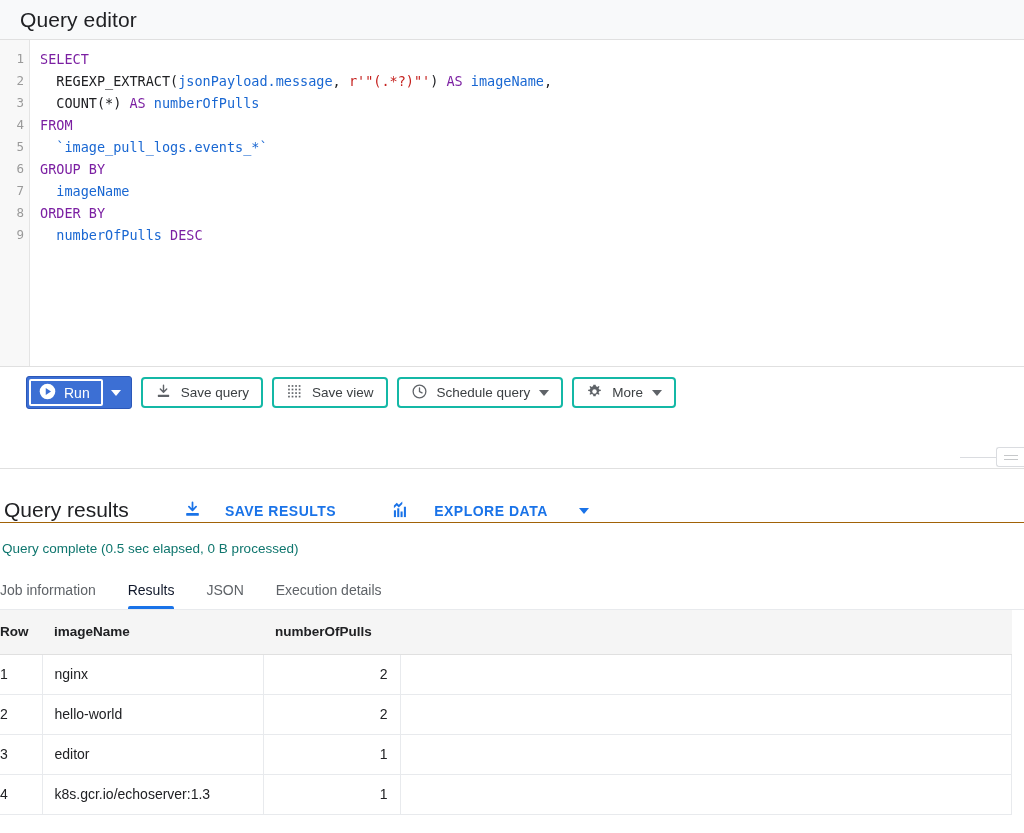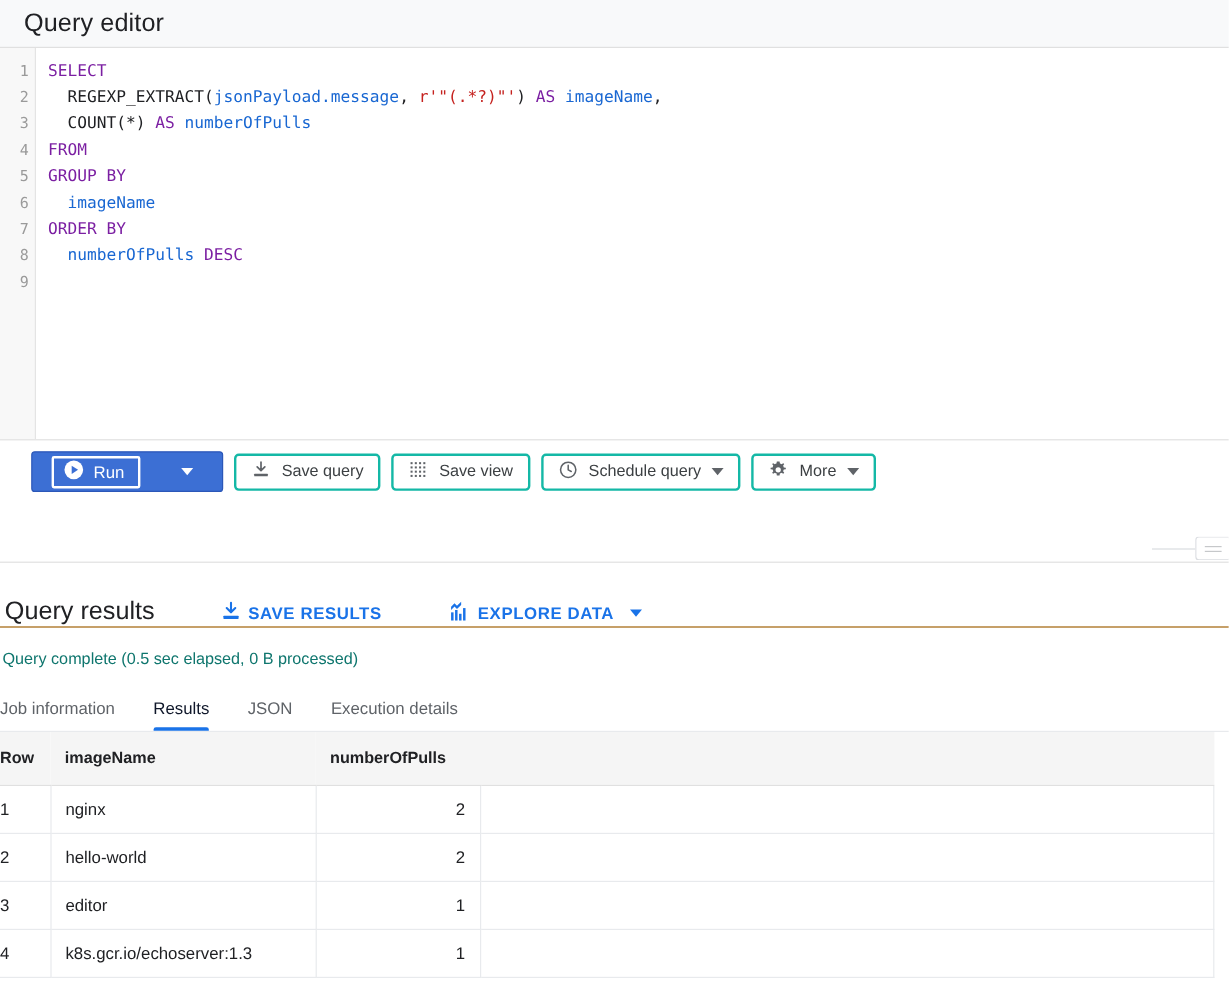--- a/index.html
+++ b/index.html
@@ -115,24 +115,23 @@
     cursor: pointer;
     white-space: nowrap;
     justify-content: center;
   }
   .btn .lbl { line-height: 1; }
   #run-group {
     display: inline-flex;
     align-items: center;
     background: #3c6fd4;
     border-radius: 3px;
-    padding: 16px;
+    padding: 2px;
     border: 1px solid #2b57b8;
     height: 33px;
-    gap: 26px;
   }
   #run-button {
     display: inline-flex;
     align-items: center;
     gap: 8px;
     background: #3c6fd4;
     border: 2px solid #ffffff;
     border-radius: 2px;
     color: #ffffff;
     height: 27px;
@@ -186,21 +185,21 @@
     border-bottom: 1px solid #a16207;
     background: #fff;
   }
   #results-title {
     font-size: 21px;
     color: #202124;
   }
   .action-link {
     display: inline-flex;
     align-items: center;
-    gap: 5px;
+    gap: 23px;
     color: #1a73e8;
     font-size: 14px;
     font-weight: 600;
     letter-spacing: 0.5px;
     cursor: pointer;
     white-space: nowrap;
   }
   #save-results-link { margin-left: 54px; }
   #explore-data-link { margin-left: 56px; }
 
@@ -291,20 +290,21 @@
       <span class="gutter-num">6</span>
       <span class="gutter-num">7</span>
       <span class="gutter-num">8</span>
       <span class="gutter-num">9</span>
     </div>
   <div id="code-area">
       <div class="code-line"><span class="kw">SELECT</span></div>
       <div class="code-line"><span class="plain">  REGEXP_EXTRACT(</span><span class="ident">jsonPayload.message</span><span class="plain">, </span><span class="str">r'"(.*?)"'</span><span class="plain">) </span><span class="kw">AS</span><span class="plain"> </span><span class="ident">imageName</span><span class="plain">,</span></div>
       <div class="code-line"><span class="plain">  COUNT(*) </span><span class="kw">AS</span><span class="plain"> </span><span class="ident">numberOfPulls</span></div>
       <div class="code-line"><span class="kw">FROM</span></div>
+      <div class="code-line"><span class="ident">  `image_pull_logs.events_*`</span></div>
       <div class="code-line"><span class="kw">GROUP BY</span></div>
       <div class="code-line"><span class="ident">  imageName</span></div>
       <div class="code-line"><span class="kw">ORDER BY</span></div>
       <div class="code-line"><span class="ident">  numberOfPulls </span><span class="kw">DESC</span></div>
     </div>
 </div>
 
 <div id="editor-divider"></div>
 
 <div id="run-toolbar">

